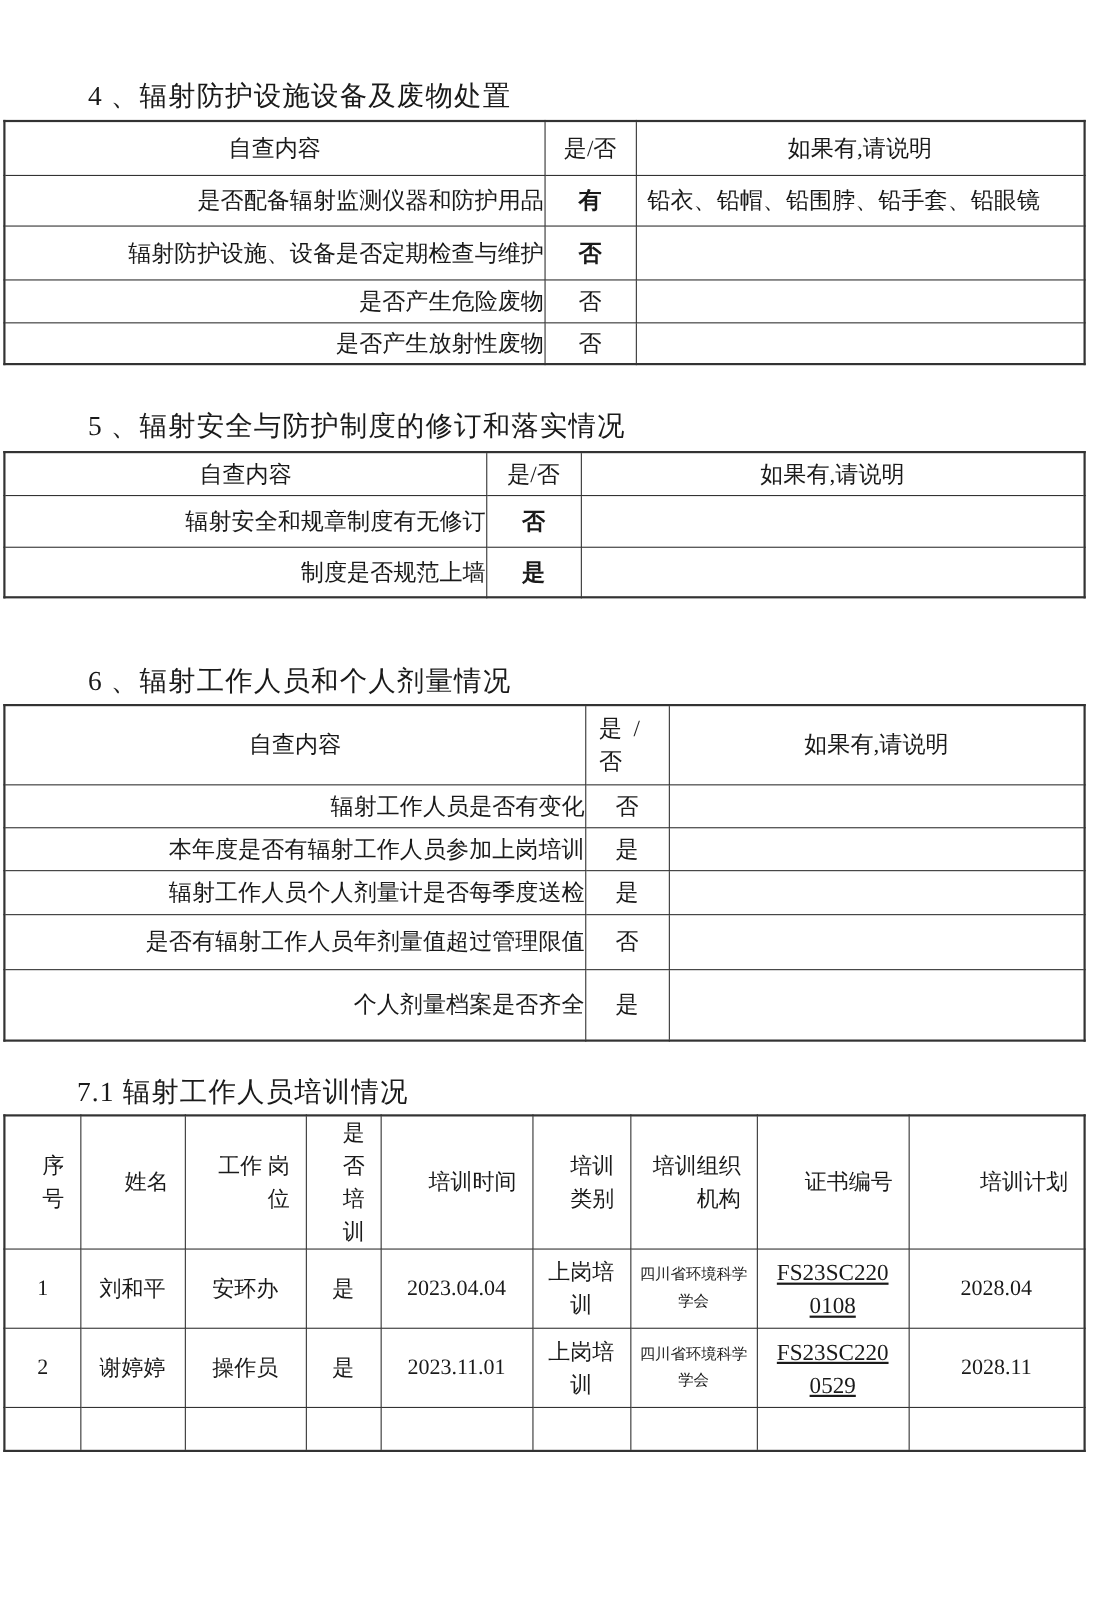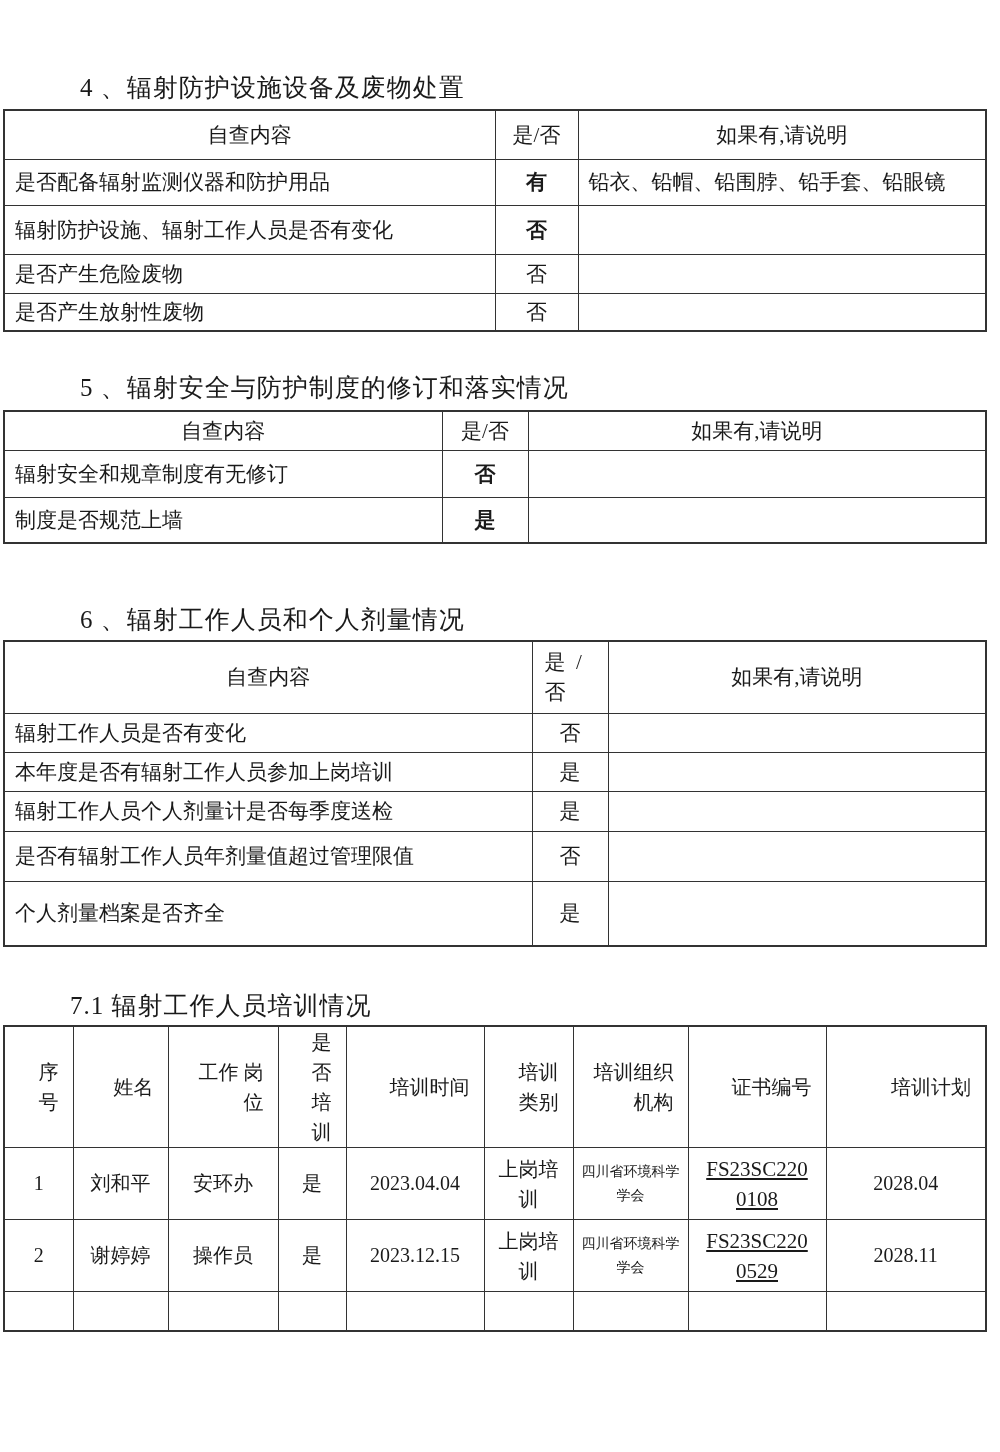--- a/index.html
+++ b/index.html
@@ -29,29 +29,29 @@
     margin-left:3px;
   }
   td{
     border:1px solid #333;
     vertical-align:middle;
     font-size:21px;
     padding:0;
     overflow:hidden;
   }
   table{border:2px solid #333;}
-  .item{ text-align:left; padding-left:10px; }
+  .item{ text-align:right; padding-left:10px; }
   .ctr{ text-align:center; }
   .hdr{ font-weight:normal; text-align:center; }
   .b{ font-weight:bold; }
   .note{ text-align:left; padding-left:10px; }
   .yn2{ text-align:left; padding-left:12px; line-height:30px; white-space:pre; }
   .mt-t5{margin-top:42px;}
   .mt-t6{margin-top:62px;}
-  .mt-t7{margin-top:44px;line-height:30px;}
+  .mt-t7{margin-top:32px;line-height:30px;}
   .tm4{margin-top:7px;}
   .tm5{margin-top:8px;}
   .tm6{margin-top:6px;}
   .tm7{margin-top:4px;}
   .t7 td{font-size:20px;}
   .t7 .org{font-size:14px;text-align:center;padding:0 8px;line-height:24px;}
   .t7 .cert{font-size:21px;text-align:center;word-break:break-all;padding:0 14px;line-height:30px;text-decoration:underline;}
   .t7 .wrapcell{padding:0 14px;line-height:30px;}
   .t7 .hdrcell{font-weight:normal;text-align:right;line-height:30px;padding:0 14px;}
 </style>
@@ -72,21 +72,21 @@
       <td class="hdr">自查内容</td>
       <td class="hdr">是/否</td>
       <td class="hdr">如果有,请说明</td>
     </tr>
     <tr style="height:46px">
       <td class="item">是否配备辐射监测仪器和防护用品</td>
       <td class="ctr b">有</td>
       <td class="note">铅衣、铅帽、铅围脖、铅手套、铅眼镜</td>
     </tr>
     <tr style="height:49px">
-      <td class="item">辐射防护设施、辐射工作人员是否有变化</td>
+      <td class="item">辐射防护设施、设备是否定期检查与维护</td>
       <td class="ctr b">否</td>
       <td class="note"></td>
     </tr>
     <tr style="height:39px">
       <td class="item">是否产生危险废物</td>
       <td class="ctr">否</td>
       <td class="note"></td>
     </tr>
     <tr style="height:38px">
       <td class="item">是否产生放射性废物</td>
@@ -197,21 +197,21 @@
       <td class="ctr wrapcell">上岗培训</td>
       <td class="org">四川省环境科学学会</td>
       <td class="cert">FS23SC2200108</td>
       <td class="ctr">2028.04</td>
     </tr>
     <tr style="height:72px">
       <td class="ctr">2</td>
       <td class="ctr">谢婷婷</td>
       <td class="ctr">操作员</td>
       <td class="ctr">是</td>
-      <td class="ctr">2023.12.15</td>
+      <td class="ctr">2023.11.01</td>
       <td class="ctr wrapcell">上岗培训</td>
       <td class="org">四川省环境科学学会</td>
       <td class="cert">FS23SC2200529</td>
       <td class="ctr">2028.11</td>
     </tr>
     <tr style="height:39px">
       <td class="ctr"></td>
       <td class="ctr"></td>
       <td class="ctr"></td>
       <td class="ctr"></td>

